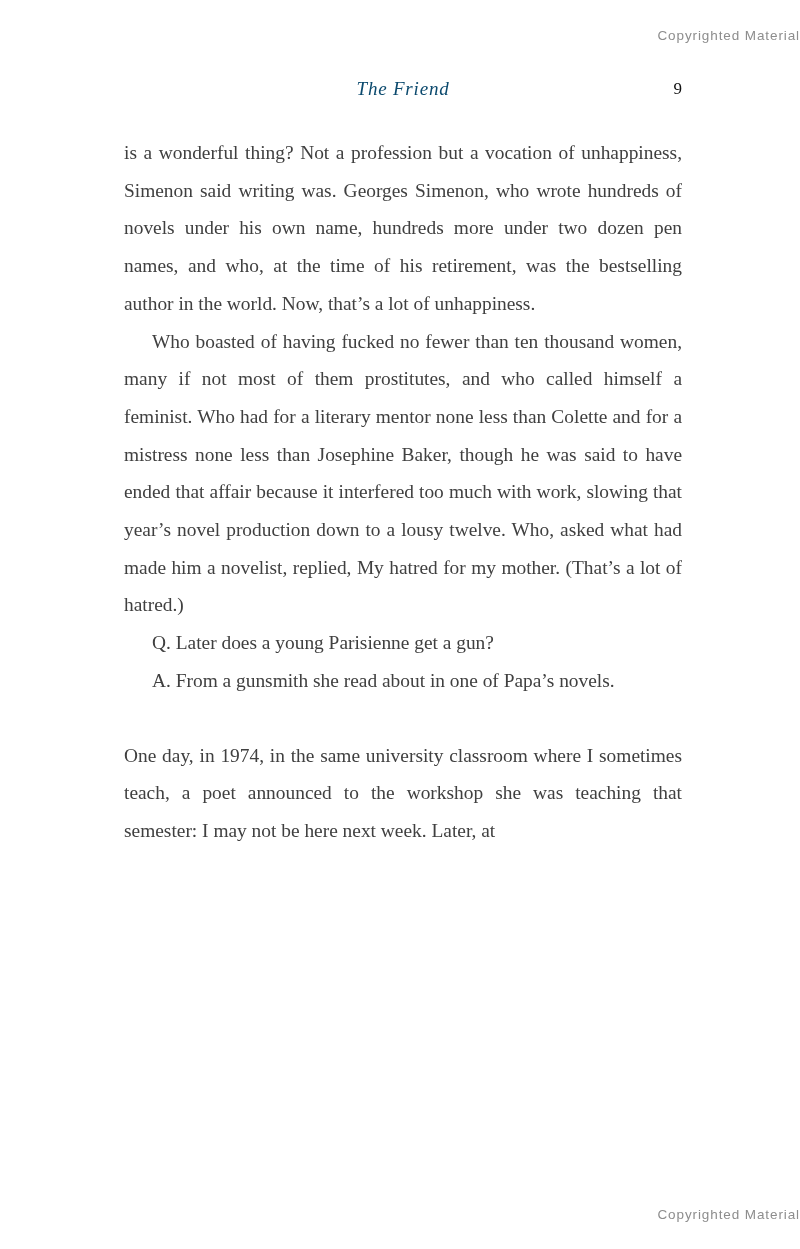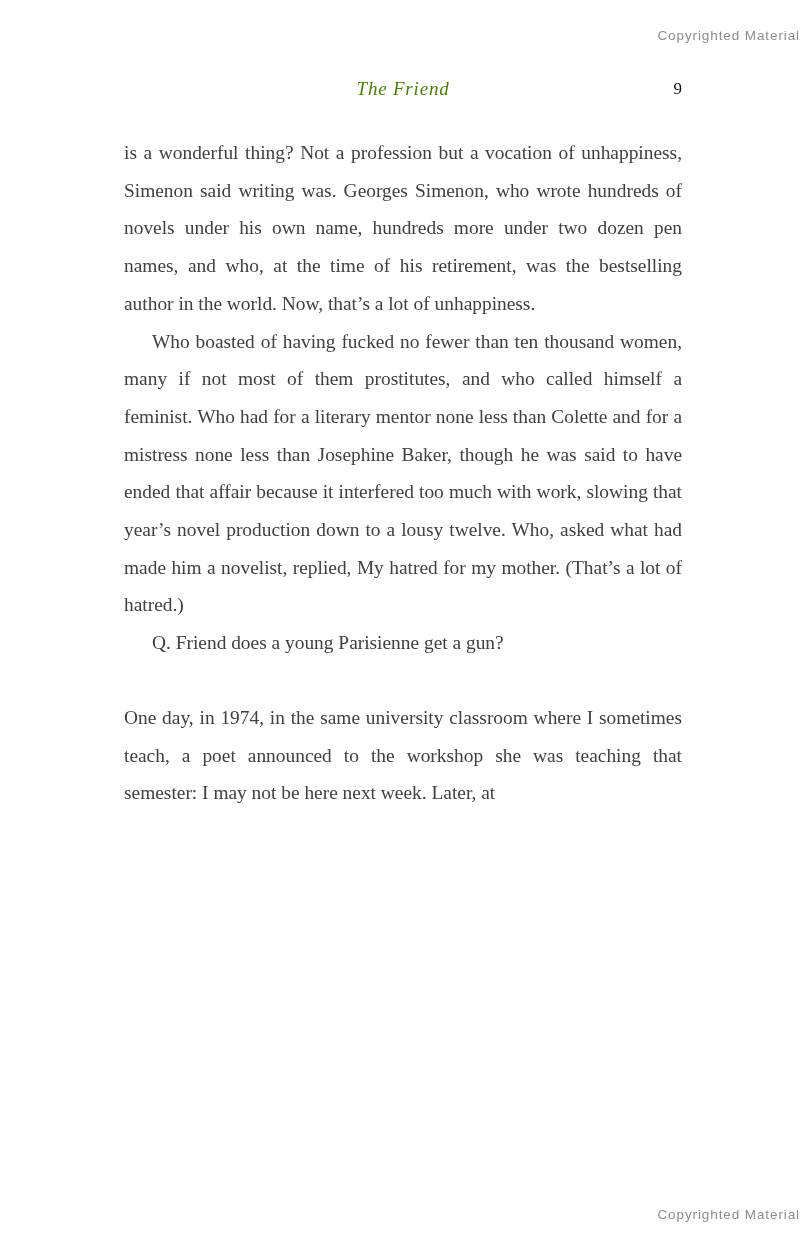--- a/index.html
+++ b/index.html
@@ -41,21 +41,21 @@
     height: 24px;
   }
   .runhead-title {
     position: absolute;
     left: 0;
     right: 0;
     text-align: center;
     font-style: italic;
     font-size: 19px;
     letter-spacing: 0.8px;
-    color: #4d7c0f;
+    color: #0c4a6e;
   }
   .runhead-folio {
     position: absolute;
     right: 0;
     top: 1px;
     font-size: 17px;
     color: #111111;
   }
 
   
@@ -91,22 +91,23 @@
     <div class="runhead-folio">9</div>
   </div>
 
   <div class="textblock">
     <p class="para flush">is a wonderful thing? Not a profession but a vocation of unhappiness, Simenon said writing was. Georges Simenon, who wrote hundreds of novels under his own name, hundreds more under two dozen pen names, and who, at the time of his retirement, was the bestselling author in the world. Now, that’s a lot of unhappiness.</p>
 
     <p class="para indent">Who boasted of having fucked no fewer than ten thousand women, many if not most of them prostitutes, and who called himself a feminist. Who had for a literary mentor none less than Colette and for a mistress none less than Josephine Baker, though he was said to have ended that affair because it interfered too much with work, slowing that year’s novel production down to a lousy twelve. Who, asked what had made him a novelist, replied, My hatred for my mother. (That’s a lot of hatred.)</p>
 
 
 
-    <p class="para indent lastline-left">Q. Friend does a young Parisienne get a gun?</p>
+    <p class="para indent lastline-left">Q. Later does a young Parisienne get a gun?</p>
 
+    <p class="para indent lastline-left">A. From a gunsmith she read about in one of Papa’s novels.</p>
 
     <div class="sectiongap"></div>
 
     <p class="para flush">One day, in 1974, in the same university classroom where I sometimes teach, a poet announced to the workshop she was teaching that semester: I may not be here next week. Later, at</p>
   </div>
 
   <div class="watermark watermark-bottom">Copyrighted Material</div>
 
 </div>
 

